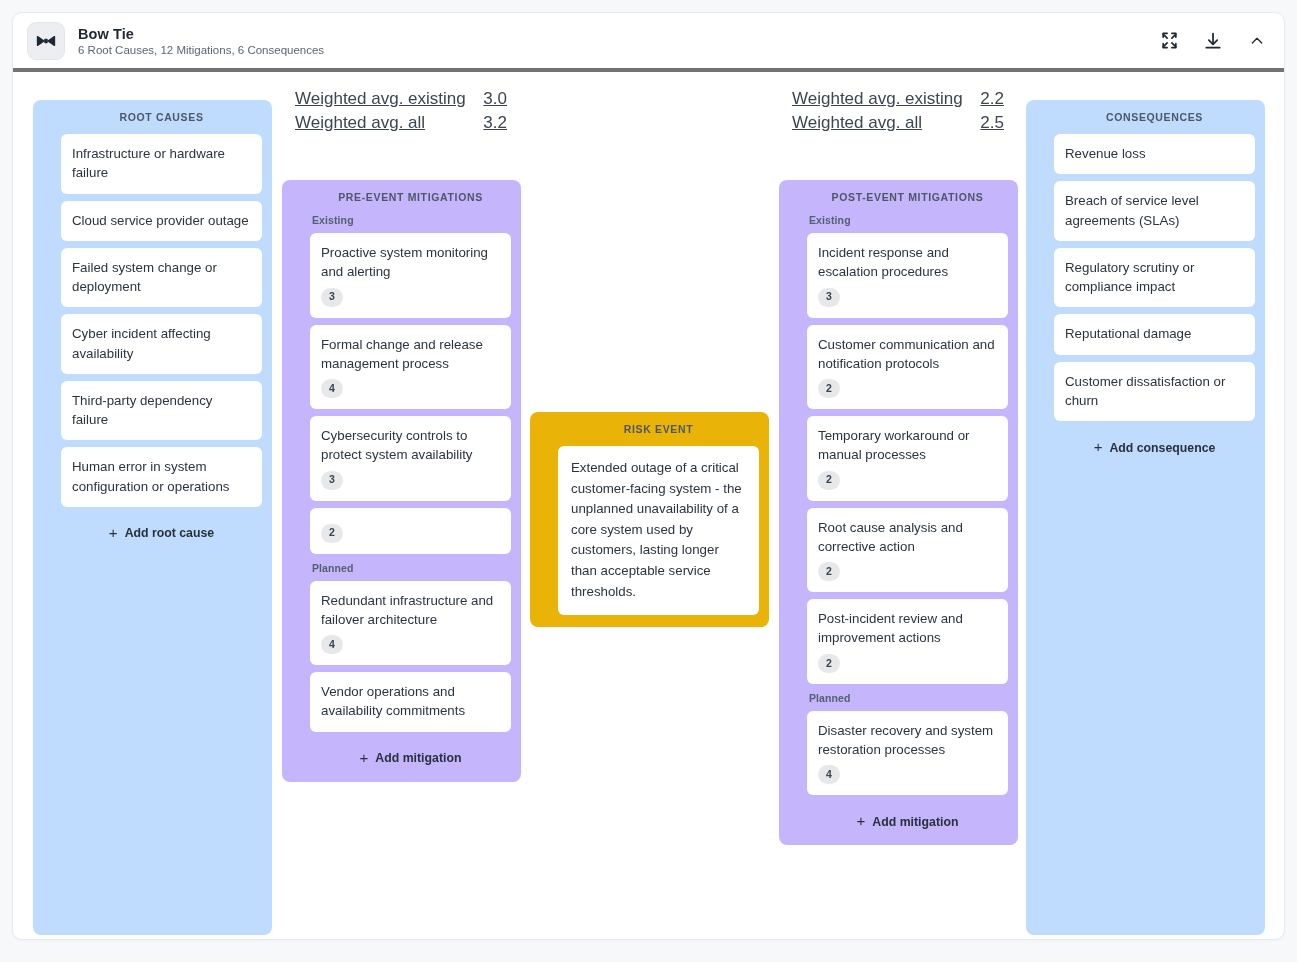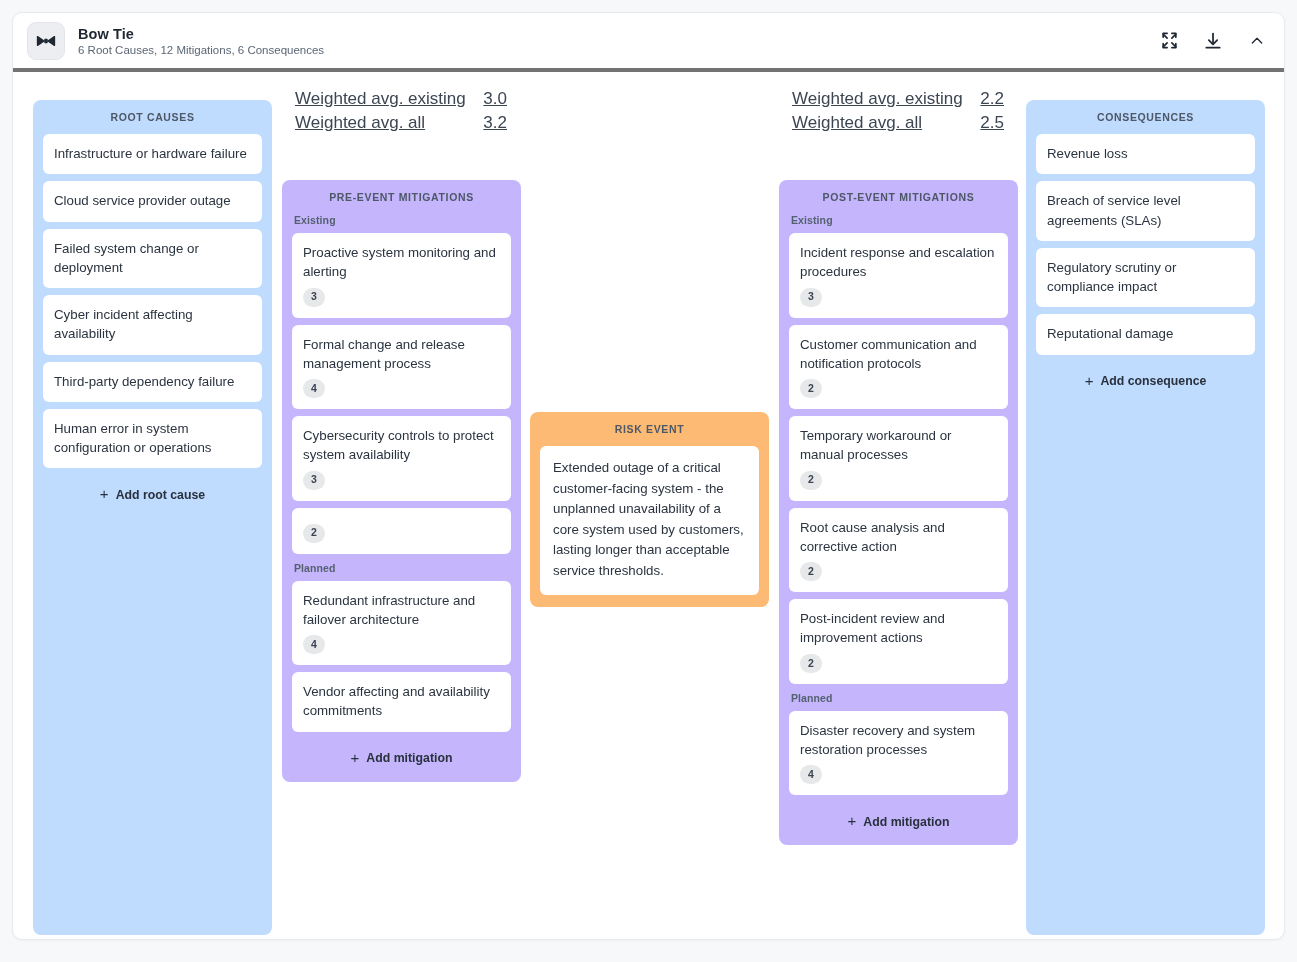--- a/index.html
+++ b/index.html
@@ -53,25 +53,25 @@
   .board {
     position: relative;
     height: 868px;
     padding: 0;
   }
 
   .column { position: absolute; }
 
   .panel {
     border-radius: 8px;
-    padding: 11px 10px 12px 10px;
+    padding: 11px 10px 12px 28px;
   }
   .panel-strong { background: #bfdbfe; }
   .panel-soft   { background: #c4b5fd; }
-  .panel-gray   { background: #fdba74; }
+  .panel-gray   { background: #eab308; }
 
   .panel-title {
     text-align: center;
     font-size: 10.5px;
     font-weight: bold;
     letter-spacing: .65px;
     color: #4d5766;
     margin-bottom: 11px;
   }
 
@@ -257,21 +257,21 @@
           <span class="score-pill">2</span>
         </div>
 
         <div class="group-label planned">Planned</div>
 
         <div class="card">
           <span class="card-text">Redundant infrastructure and failover architecture</span>
           <span class="score-pill">4</span>
         </div>
         <div class="card">
-          <span class="card-text">Vendor affecting and availability commitments</span>
+          <span class="card-text">Vendor operations and availability commitments</span>
         </div>
 
         <button class="add-btn">
           <span class="plus">+</span>
           <span>Add mitigation</span>
         </button>
       </div>
     </div>
 
     <div class="column" style="left:517px; top:340px; width:239px;">
@@ -344,20 +344,23 @@
         </div>
         <div class="card">
           <span class="card-text">Breach of service level agreements (SLAs)</span>
         </div>
         <div class="card">
           <span class="card-text">Regulatory scrutiny or compliance impact</span>
         </div>
         <div class="card">
           <span class="card-text">Reputational damage</span>
         </div>
+        <div class="card">
+          <span class="card-text">Customer dissatisfaction or churn</span>
+        </div>
 
         <button class="add-btn">
           <span class="plus">+</span>
           <span>Add consequence</span>
         </button>
       </div>
     </div>
 
   </div>
 </div>

